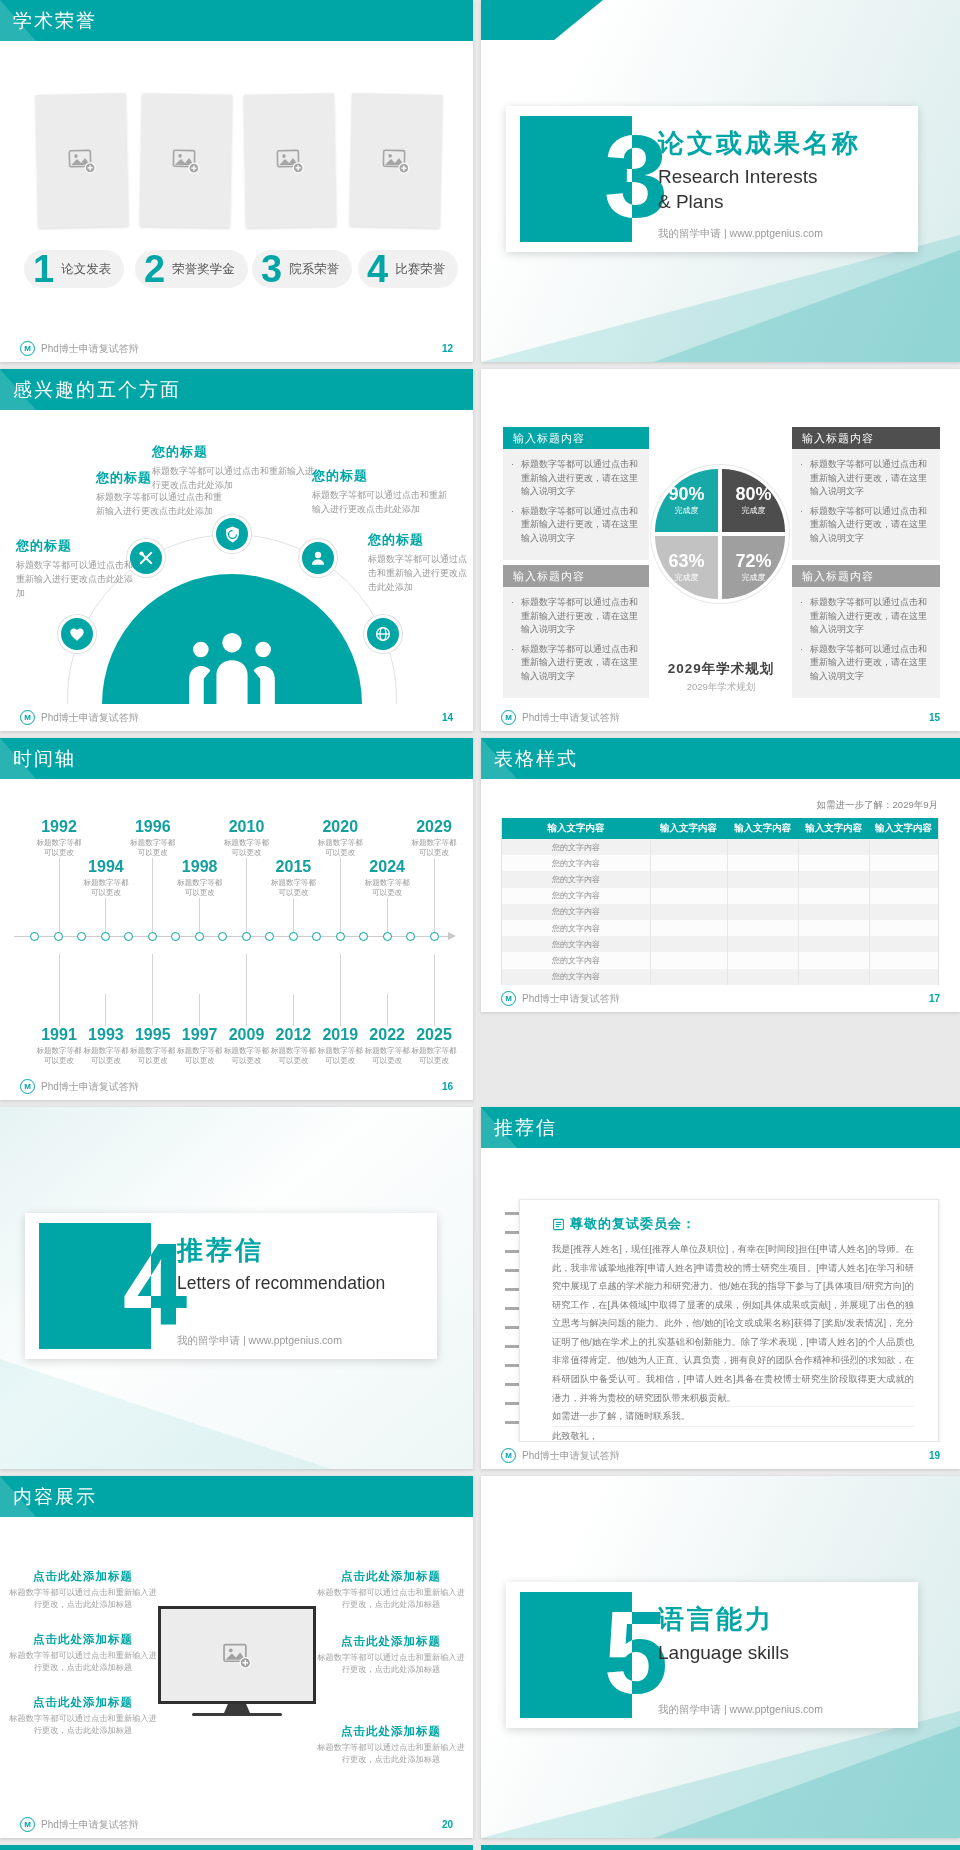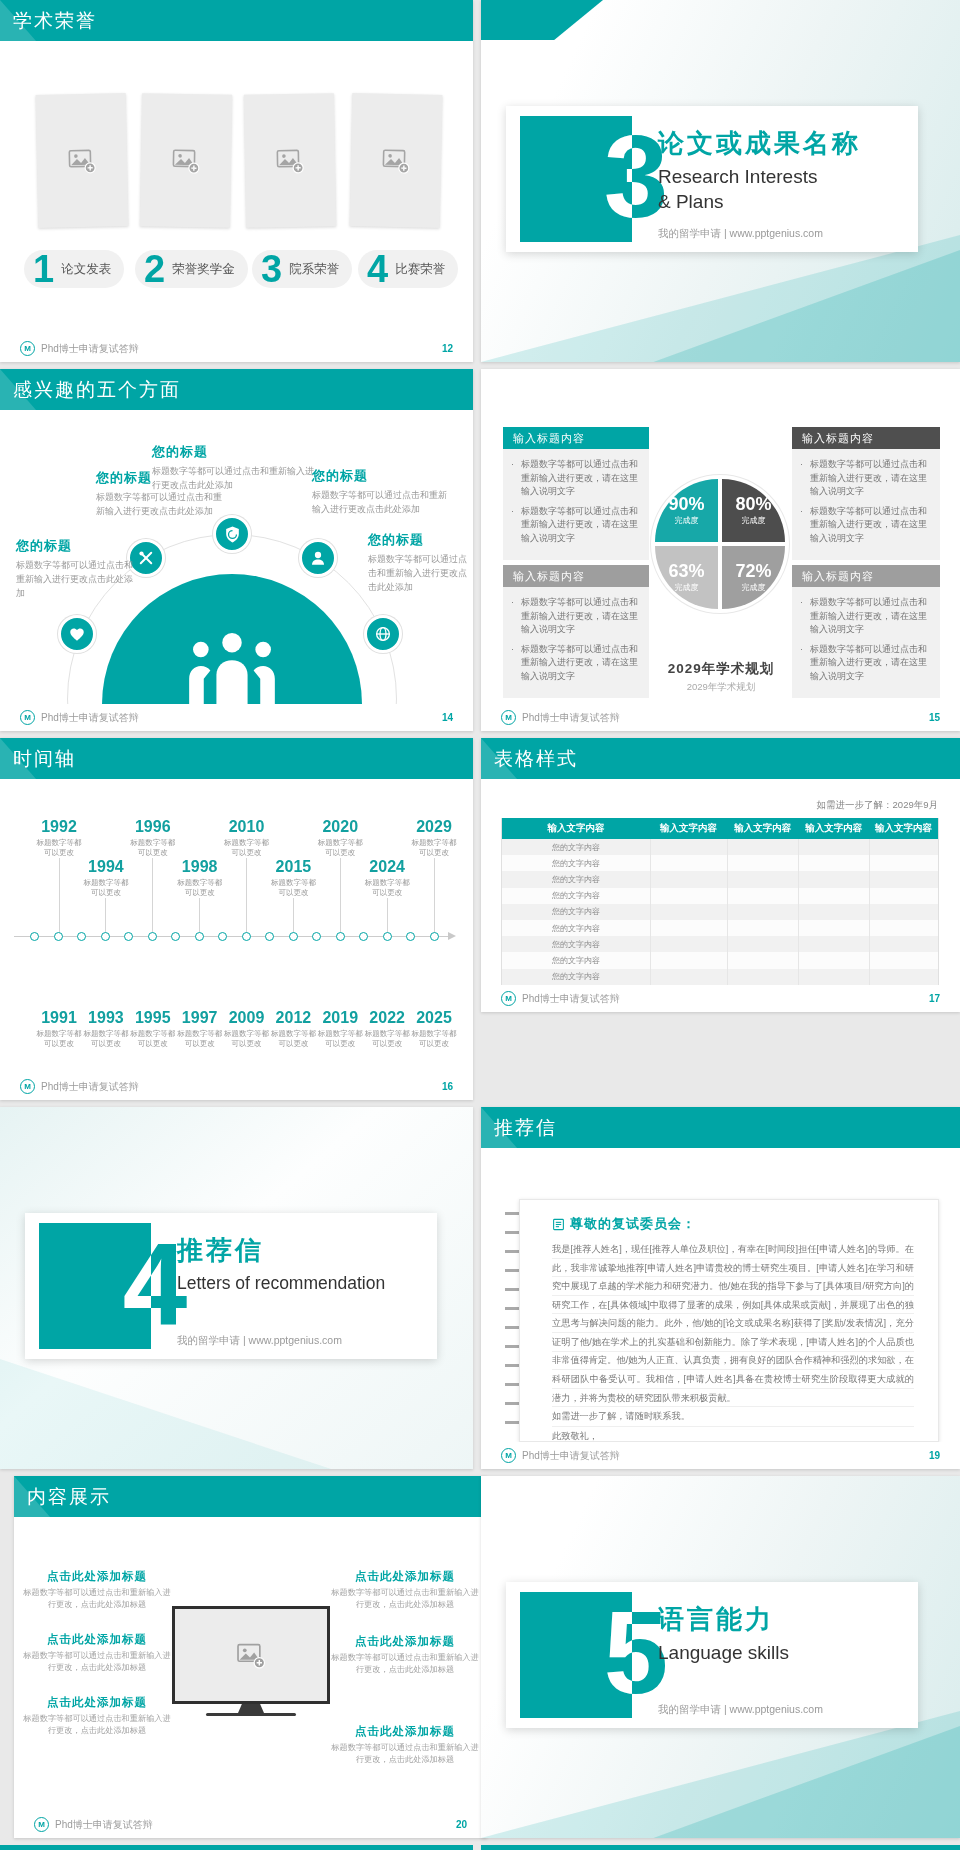--- a/index.html
+++ b/index.html
@@ -36,39 +36,39 @@
   .cico{position:absolute;width:38px;height:38px;border-radius:50%;background:var(--teal);border:3px solid #fff;box-shadow:0 0 0 1px #e0e0e0;display:flex;align-items:center;justify-content:center;}
   .grp{position:absolute;}
   .grp h4{font-size:13px;color:var(--teal);margin-bottom:4px;letter-spacing:1px;}
   .grp p{font-size:9px;color:#999;line-height:1.55;}
   
   .pbox{position:absolute;}
   .pbox .ph{height:22px;color:#fff;font-size:11px;line-height:22px;padding-left:10px;letter-spacing:1px;}
   .pbox .pb{background:#f1f1f1;padding:9px 8px 9px 8px;min-height:110px;}
   .bullet{display:flex;font-size:9px;color:#777;line-height:1.5;margin-bottom:6px;}
   .bullet .dot{flex:none;width:10px;color:#777;font-style:normal;}
-  .pie{position:absolute;left:170px;top:106px;width:138px;height:138px;background:#fff;border-radius:50%;box-shadow:0 0 0 1px #e8e8e8;padding:4px;}
+  .pie{position:absolute;left:170px;top:96px;width:138px;height:138px;background:#fff;border-radius:50%;box-shadow:0 0 0 1px #e8e8e8;padding:4px;}
   .pie .q{position:absolute;width:63px;height:63px;display:flex;flex-direction:column;align-items:center;justify-content:center;color:#fff;}
   .q .pct{font-size:18px;font-weight:700;line-height:1;}
   .q .plb{font-size:8px;margin-top:2px;}
   .cap1{position:absolute;left:150px;top:291px;width:180px;text-align:center;font-size:13.5px;font-weight:700;color:#444;letter-spacing:1px;}
   .cap2{position:absolute;left:150px;top:312px;width:180px;text-align:center;font-size:9.5px;color:#aaa;}
   
   .axis{position:absolute;left:14px;right:24px;top:198px;height:1px;background:#ccc; }
   .axarrow{position:absolute;right:13px;top:194px;width:0;height:0;border:4.5px solid transparent;border-left:8px solid #c9c9c9;}
   .dots{position:absolute;left:30px;right:34px;top:194px;display:flex;justify-content:space-between;}
   .dots i{width:9px;height:9px;border:1.5px solid var(--teal);border-radius:50%;background:#fff;}
   .tl{position:absolute;left:36px;right:16px;display:flex;justify-content:space-between;}
   .tl .it{display:flex;flex-direction:column;align-items:center;width:46px;}
   .tl .yr{font-size:16px;font-weight:800;color:#12a0a0;line-height:1.1;}
   .tl .cp{font-size:7.5px;color:#999;text-align:center;line-height:1.35;margin-top:2px;}
   .tl .ln{width:1px;background:#d5d5d5;flex:1 1 auto;}
   .tl-top{top:80px;height:118px;}
   .tl-top .it:nth-child(even){padding-top:40px;}
-  .tl-bot{top:199px;height:112px;align-items:flex-end;}
+  .tl-bot{top:216px;height:112px;}
   .tl-bot .it:nth-child(even){padding-top:40px;}
   
   .note{position:absolute;right:22px;top:61px;font-size:9.5px;color:#888;}
   .tbl{position:absolute;left:20px;top:80px;width:438px;border:1px solid #e0e0e0;border-top:none;}
   .thead{display:flex;height:21px;background:var(--teal);color:#fff;font-size:9.5px;font-weight:700;}
   .thead .hc{display:flex;align-items:center;justify-content:center;}
   .trow{display:flex;height:16.2px;font-size:8px;color:#8a8a8a;}
   .trow:nth-child(odd){background:#f1f1f1;}
   .trow:nth-child(even){background:#fcfcfc;}
   .c{display:flex;align-items:center;justify-content:center;border-left:1px solid #e6e6e6;}
@@ -607,21 +607,21 @@
       <div class="lline">此致敬礼，</div>
       <div class="lline" style="border-bottom:none">[推荐人姓名]</div>
     </div>
     <div class="sfoot">
         <span class="logo">M</span>
         <span>Phd博士申请复试答辩</span>
         <span class="pagenum">19</span>
       </div>
   </div>
 
-  <div class="slide" style="left:14px;top:1476px;width:473px;height:362px">
+  <div class="slide" style="left:0;top:1476px;width:473px;height:362px">
     <div class="tbar"><i class="wedge"></i><span>内容展示</span></div>
     <div class="blk" style="left:8px;top:93px">
         <h5>点击此处添加标题</h5>
         <p>标题数字等都可以通过点击和重新输入进行更改，点击此处添加标题</p>
       </div>
     <div class="blk" style="left:8px;top:156px">
         <h5>点击此处添加标题</h5>
         <p>标题数字等都可以通过点击和重新输入进行更改，点击此处添加标题</p>
       </div>
     <div class="blk" style="left:8px;top:219px">

